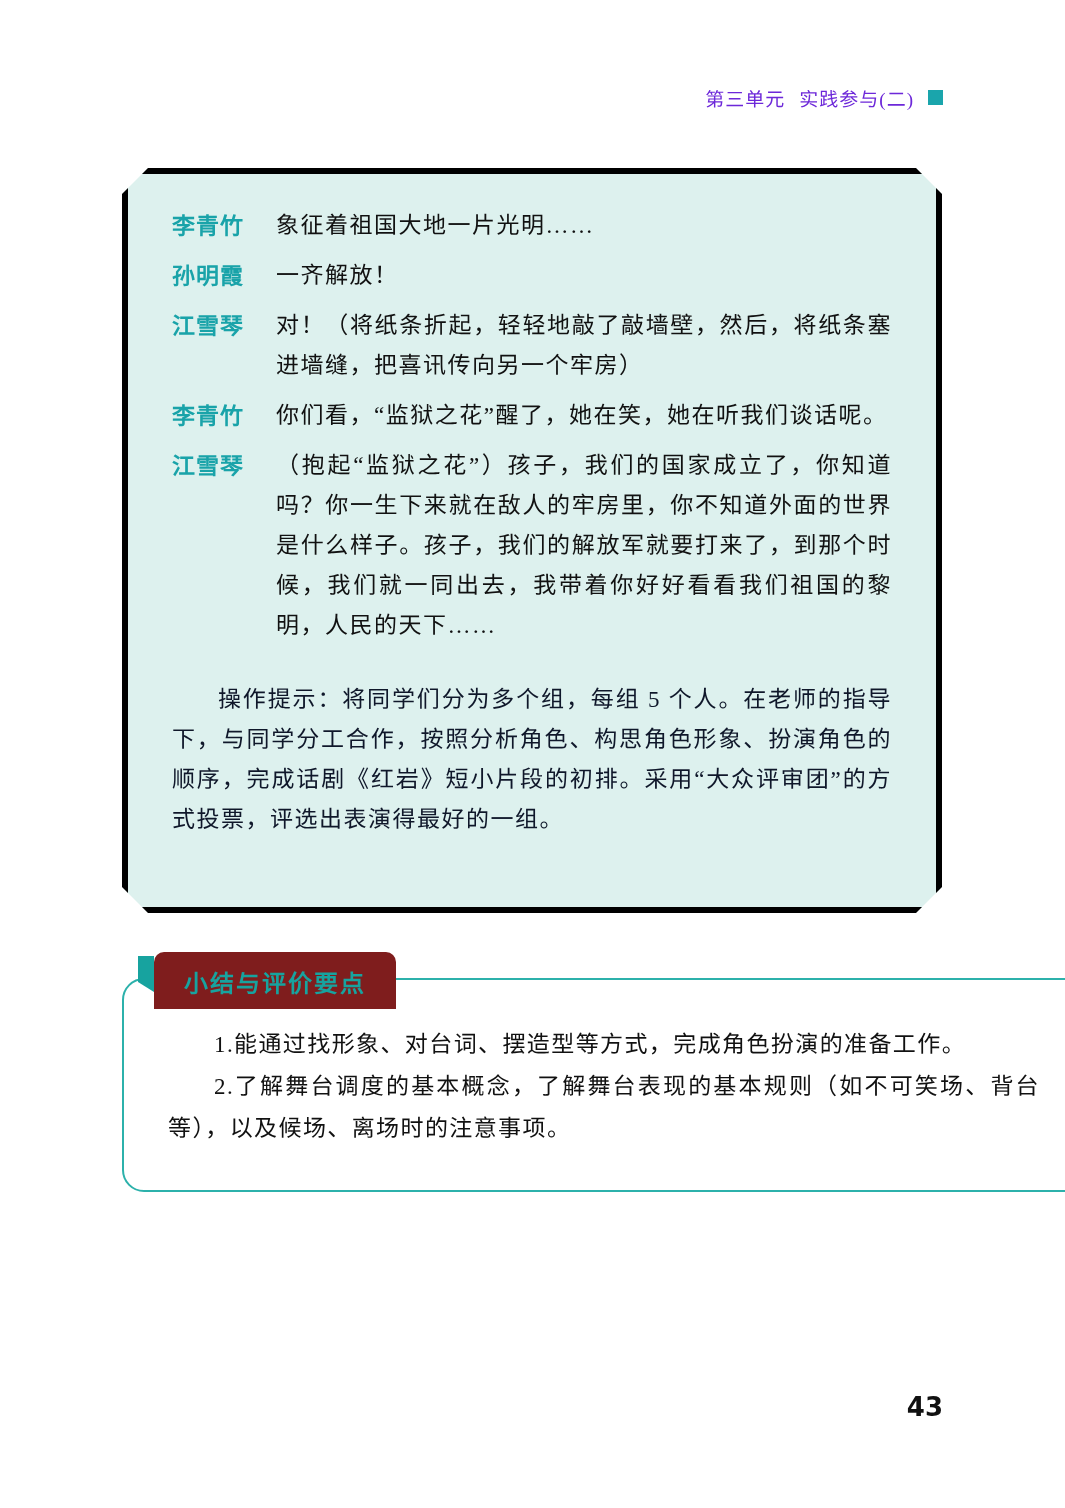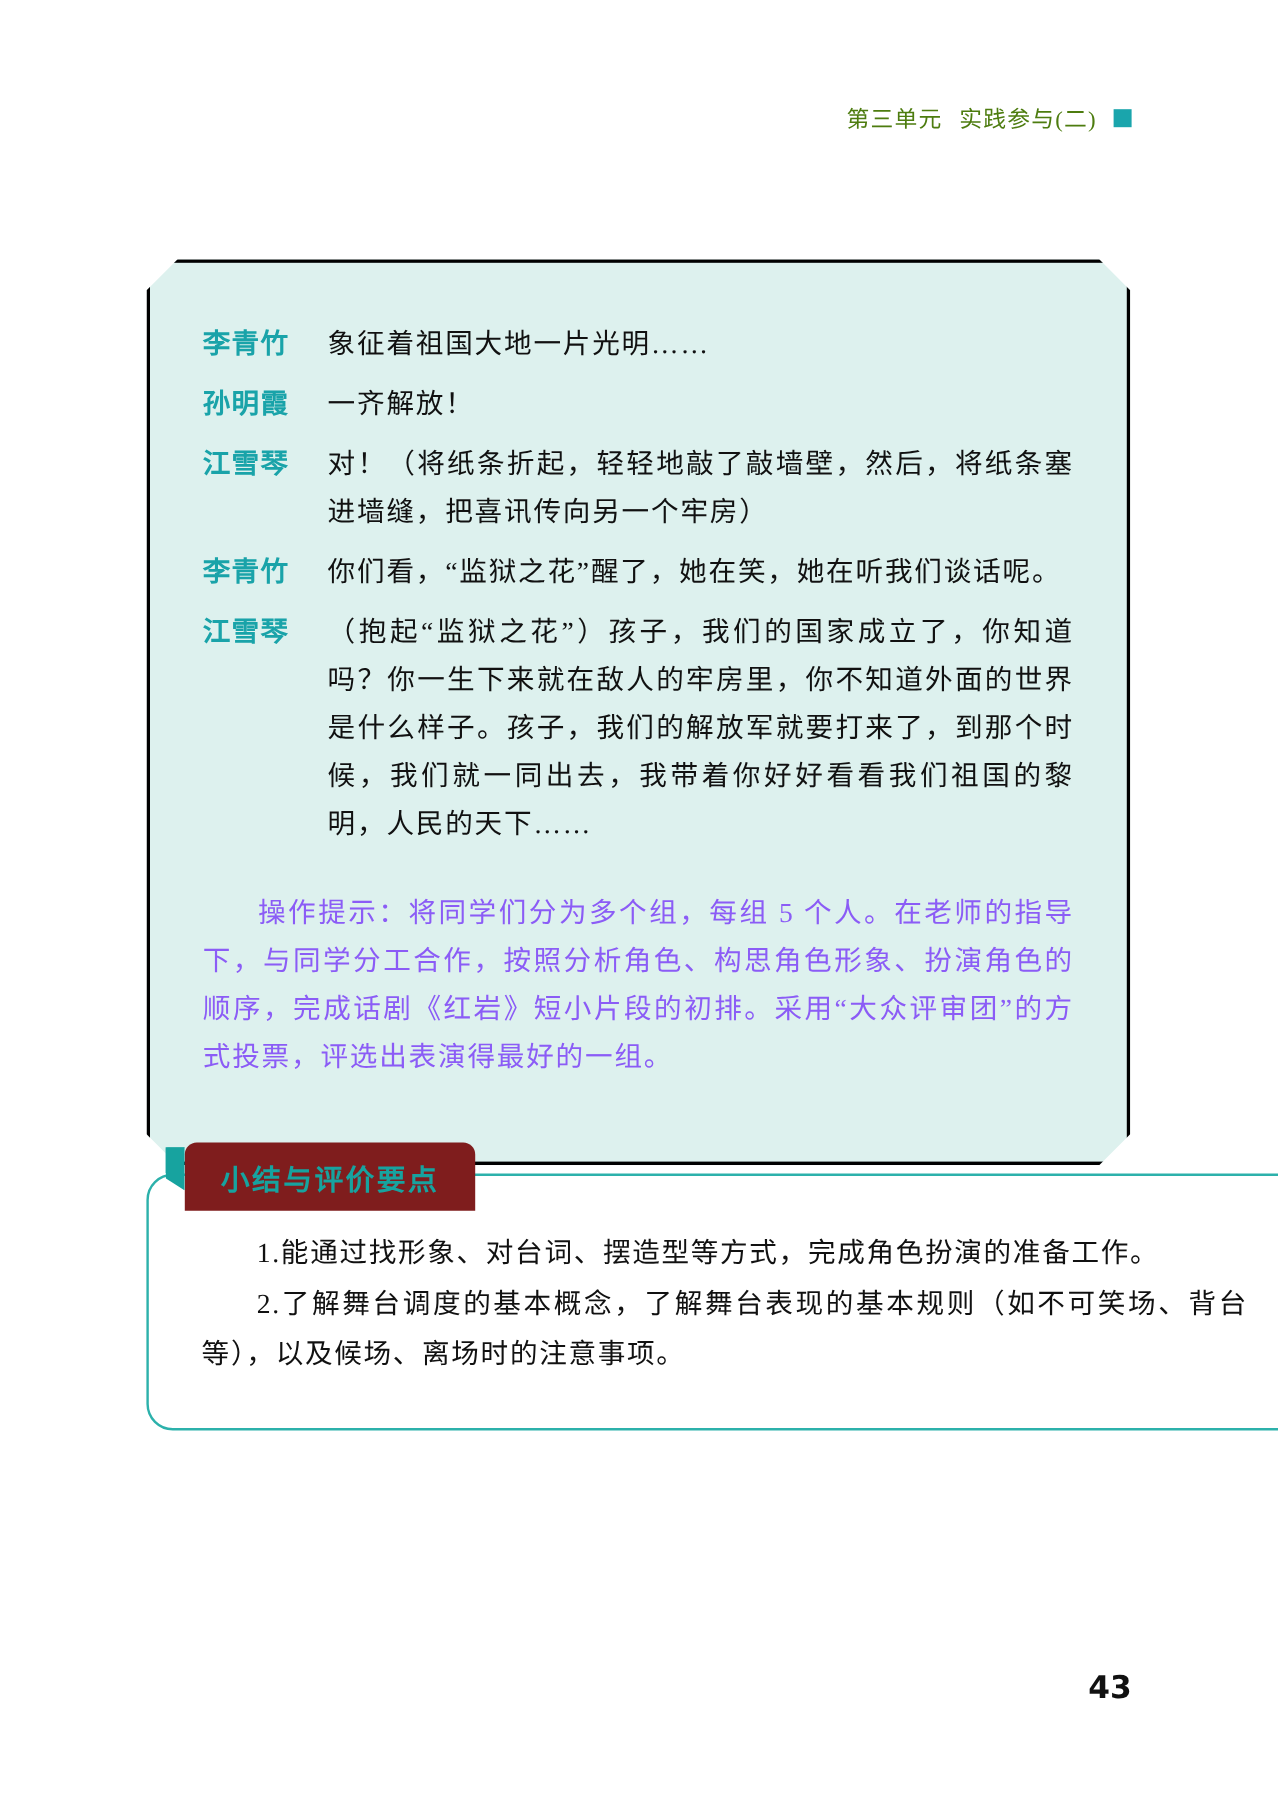--- a/index.html
+++ b/index.html
@@ -19,54 +19,53 @@
   
   .page-header {
     position: absolute;
     top: 84px;
     right: 122px;
     display: flex;
     align-items: center;
     gap: 14px;
     font-size: 19px;
     letter-spacing: 1px;
-    color: #4d7c0f;
+    color: #6d28d9;
   }
   .page-header .hdr-text {
     white-space: pre;
   }
   .hdr-square {
     width: 15px;
     height: 15px;
     background: #1aa5ac;
     display: inline-block;
   }
 
   
   .script-box {
     position: absolute;
     left: 122px;
     top: 168px;
     width: 820px;
     box-sizing: border-box;
     background: #ddf1ee;
-    border: 3px solid #000000;
-    padding: 48px 44px 44px 44px;
+    border: 6px solid #000000;
+    padding: 32px 44px 44px 44px;
     
     clip-path: polygon(
       26px 0,
       calc(100% - 26px) 0,
       100% 26px,
       100% calc(100% - 26px),
       calc(100% - 26px) 100%,
       26px 100%,
       0 calc(100% - 26px),
       0 26px
     );
-    margin-top: 48px;
   }
   .dialog-list {
     display: block;
   }
   .dialog-row {
     display: flex;
     align-items: flex-start;
     margin-bottom: 10px;
   }
   .speaker {
@@ -87,21 +86,21 @@
     text-align: justify;
     color: #111;
   }
   .tip-para {
     margin-top: 34px;
     font-size: 23px;
     line-height: 40px;
     letter-spacing: 1.5px;
     text-indent: 2em;
     text-align: justify;
-    color: #8b5cf6;
+    color: #0f172a;
   }
 
   
   .summary-wrap {
     position: absolute;
     left: 122px;
     top: 952px;
     width: 820px;
   }
   .summary-tab {

